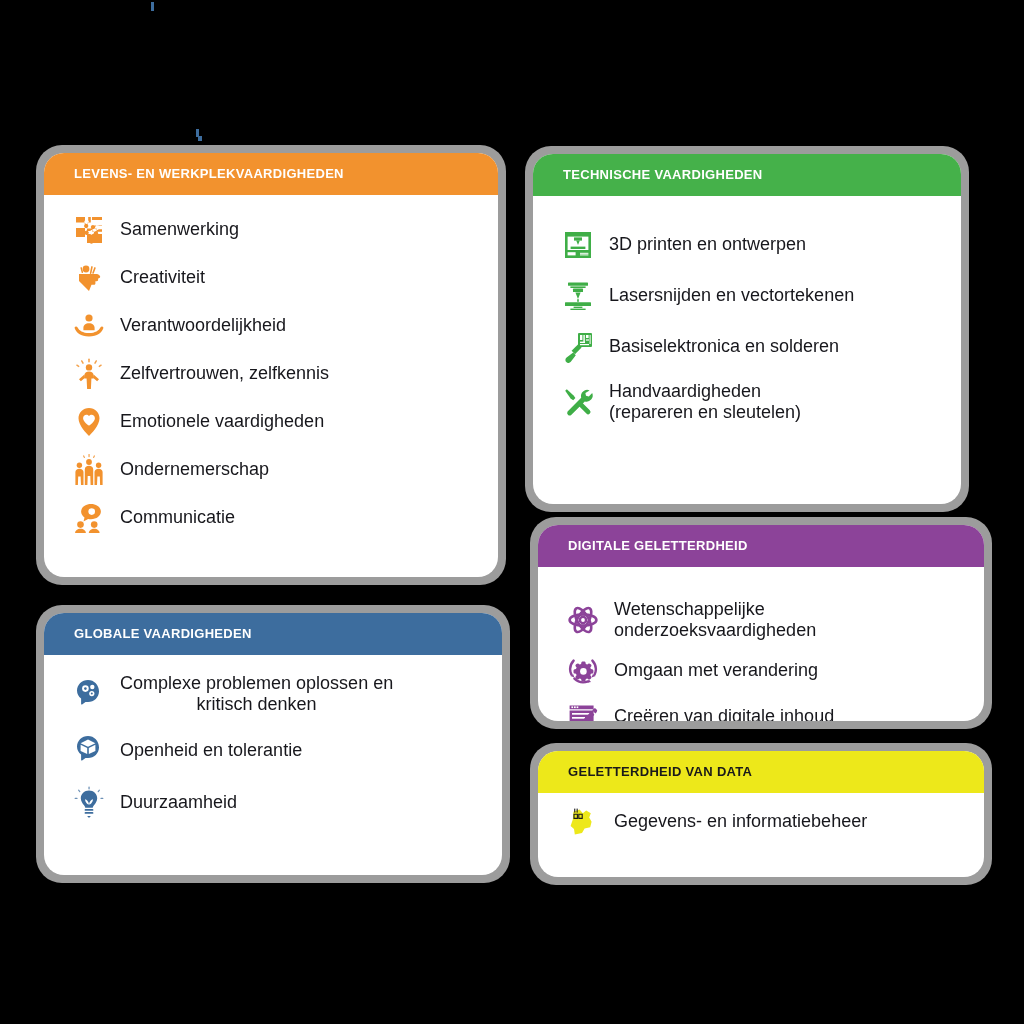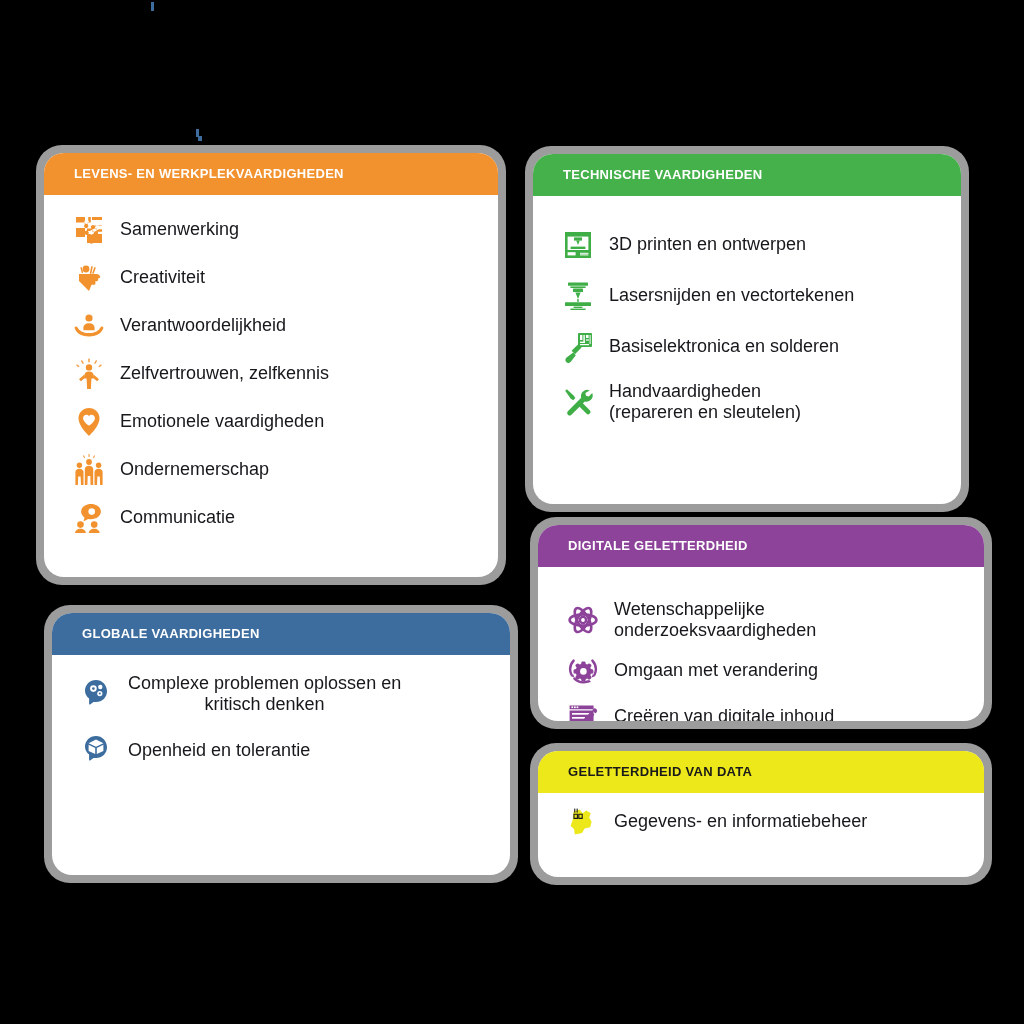--- a/index.html
+++ b/index.html
@@ -61,21 +61,21 @@
   .item-label {
     font-size: 18px;
     color: #17171c;
     line-height: 1.18;
     font-weight: 500;
     white-space: pre-line;
   }
 
   
   #card-life      { left: 36px;  top: 145px; width: 470px; height: 440px; }
-  #card-global    { left: 44px;  top: 605px; width: 474px; height: 278px; }
+  #card-global    { left: 36px;  top: 605px; width: 474px; height: 278px; }
   #card-technical { left: 525px; top: 146px; width: 444px; height: 366px; }
   #card-digital   { left: 530px; top: 517px; width: 462px; height: 212px; }
   #card-data      { left: 530px; top: 743px; width: 462px; height: 142px; }
 
   #card-life .item      { margin-bottom: 14px; }
   #card-life .card-body { padding-top: 18px; }
   #card-technical .item { margin-bottom: 17px; }
   #card-global .card-body  { padding-top: 18px; }
   #card-global .item    { margin-bottom: 18px; text-align: center; }
   #card-digital .item   { margin-bottom: 12px; }
@@ -218,20 +218,40 @@
             <svg viewBox="0 0 32 32" fill="#3d6d9e">
                 <path d="M15 2C8.9 2 4 6.7 4 12.5c0 3.3 1.6 6.2 4.1 8.1V26c0 .5.6.8 1 .5l3.4-2.5h2.5C21.1 24 26 19.3 26 13.5 26 6.9 21.1 2 15 2z"></path>
                 <path d="M15 5.6 7.6 9.2 15 12.8l7.4-3.6z" fill="#fff"></path>
                 <path d="M7.6 10.8v6.1L14.2 20v-6z" fill="#fff"></path>
                 <path d="M22.4 10.8v6.1L15.8 20v-6z" fill="#fff"></path>
               </svg>
           </span>
           <span class="item-label">Openheid en tolerantie</span>
         </div>
 
+        <div class="item">
+          <span class="item-icon">
+            <svg viewBox="0 0 32 32" fill="#3d6d9e">
+                <g opacity="0.75">
+                  <rect x="15.4" y="0.4" width="1.3" height="3" rx="0.6"></rect>
+                  <rect x="5.6" y="3.4" width="1.2" height="3" rx="0.6" transform="rotate(-40 6.2 4.9)"></rect>
+                  <rect x="25.2" y="3.4" width="1.2" height="3" rx="0.6" transform="rotate(40 25.8 4.9)"></rect>
+                  <rect x="1.6" y="11.8" width="3" height="1.2" rx="0.6"></rect>
+                  <rect x="27.4" y="11.8" width="3" height="1.2" rx="0.6"></rect>
+                </g>
+                <path d="M16 4.4c-4.6 0-8.2 3.5-8.2 7.8 0 3 1.7 5.1 3 6.7.9 1.1 1.4 1.8 1.4 2.8h7.6c0-1 .5-1.7 1.4-2.8 1.3-1.6 3-3.7 3-6.7 0-4.3-3.6-7.8-8.2-7.8z"></path>
+                <rect x="11.6" y="23" width="8.8" height="1.8" rx="0.9"></rect>
+                <rect x="11.6" y="26" width="8.8" height="1.8" rx="0.9"></rect>
+                <path d="M14.4 30h3.2c-.3 1-1 1.6-1.6 1.6s-1.3-.6-1.6-1.6z"></path>
+                <path d="M16 18.6s-.3-4.3-4-5.4c0 0 .4 4.6 4 5.4z" fill="#fff"></path>
+                <path d="M16 18.6s.3-4.3 4-5.4c0 0-.4 4.6-4 5.4z" fill="#fff"></path>
+              </svg>
+          </span>
+          <span class="item-label">Duurzaamheid</span>
+        </div>
 
       </div>
     </div>
   </div>
 
   <div class="card-frame" id="card-technical" style="background: rgb(156, 156, 156);">
     <div class="card">
       <div class="card-header" style="background: rgb(69, 177, 74); color: rgb(255, 255, 255);">TECHNISCHE VAARDIGHEDEN</div>
       <div class="card-body">
 

